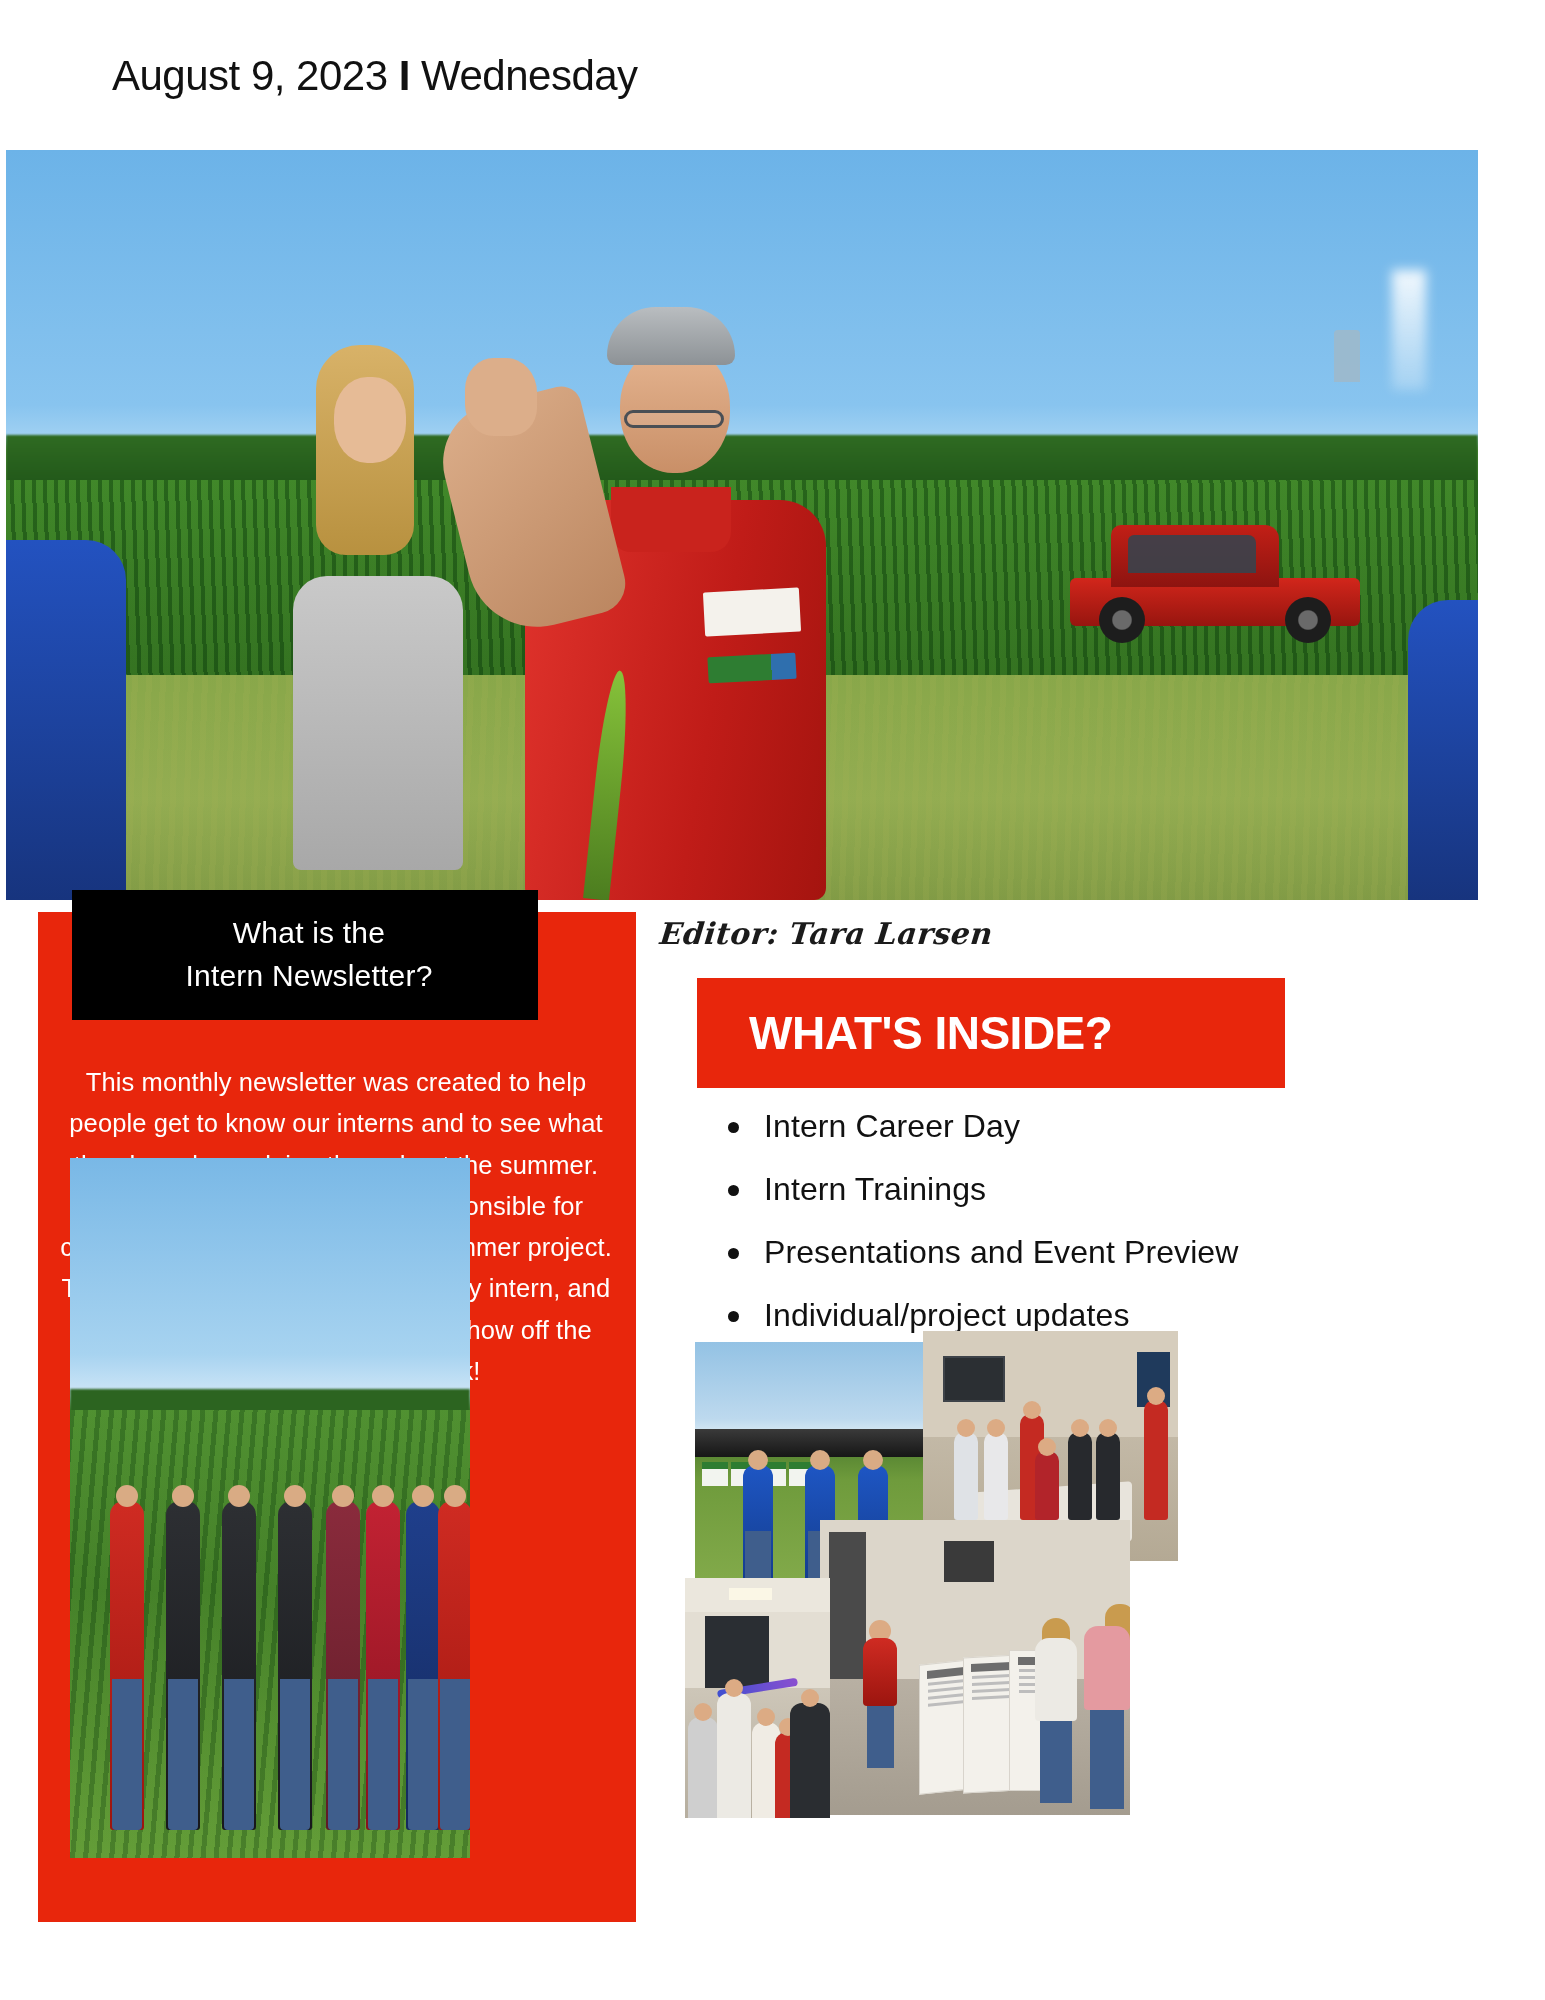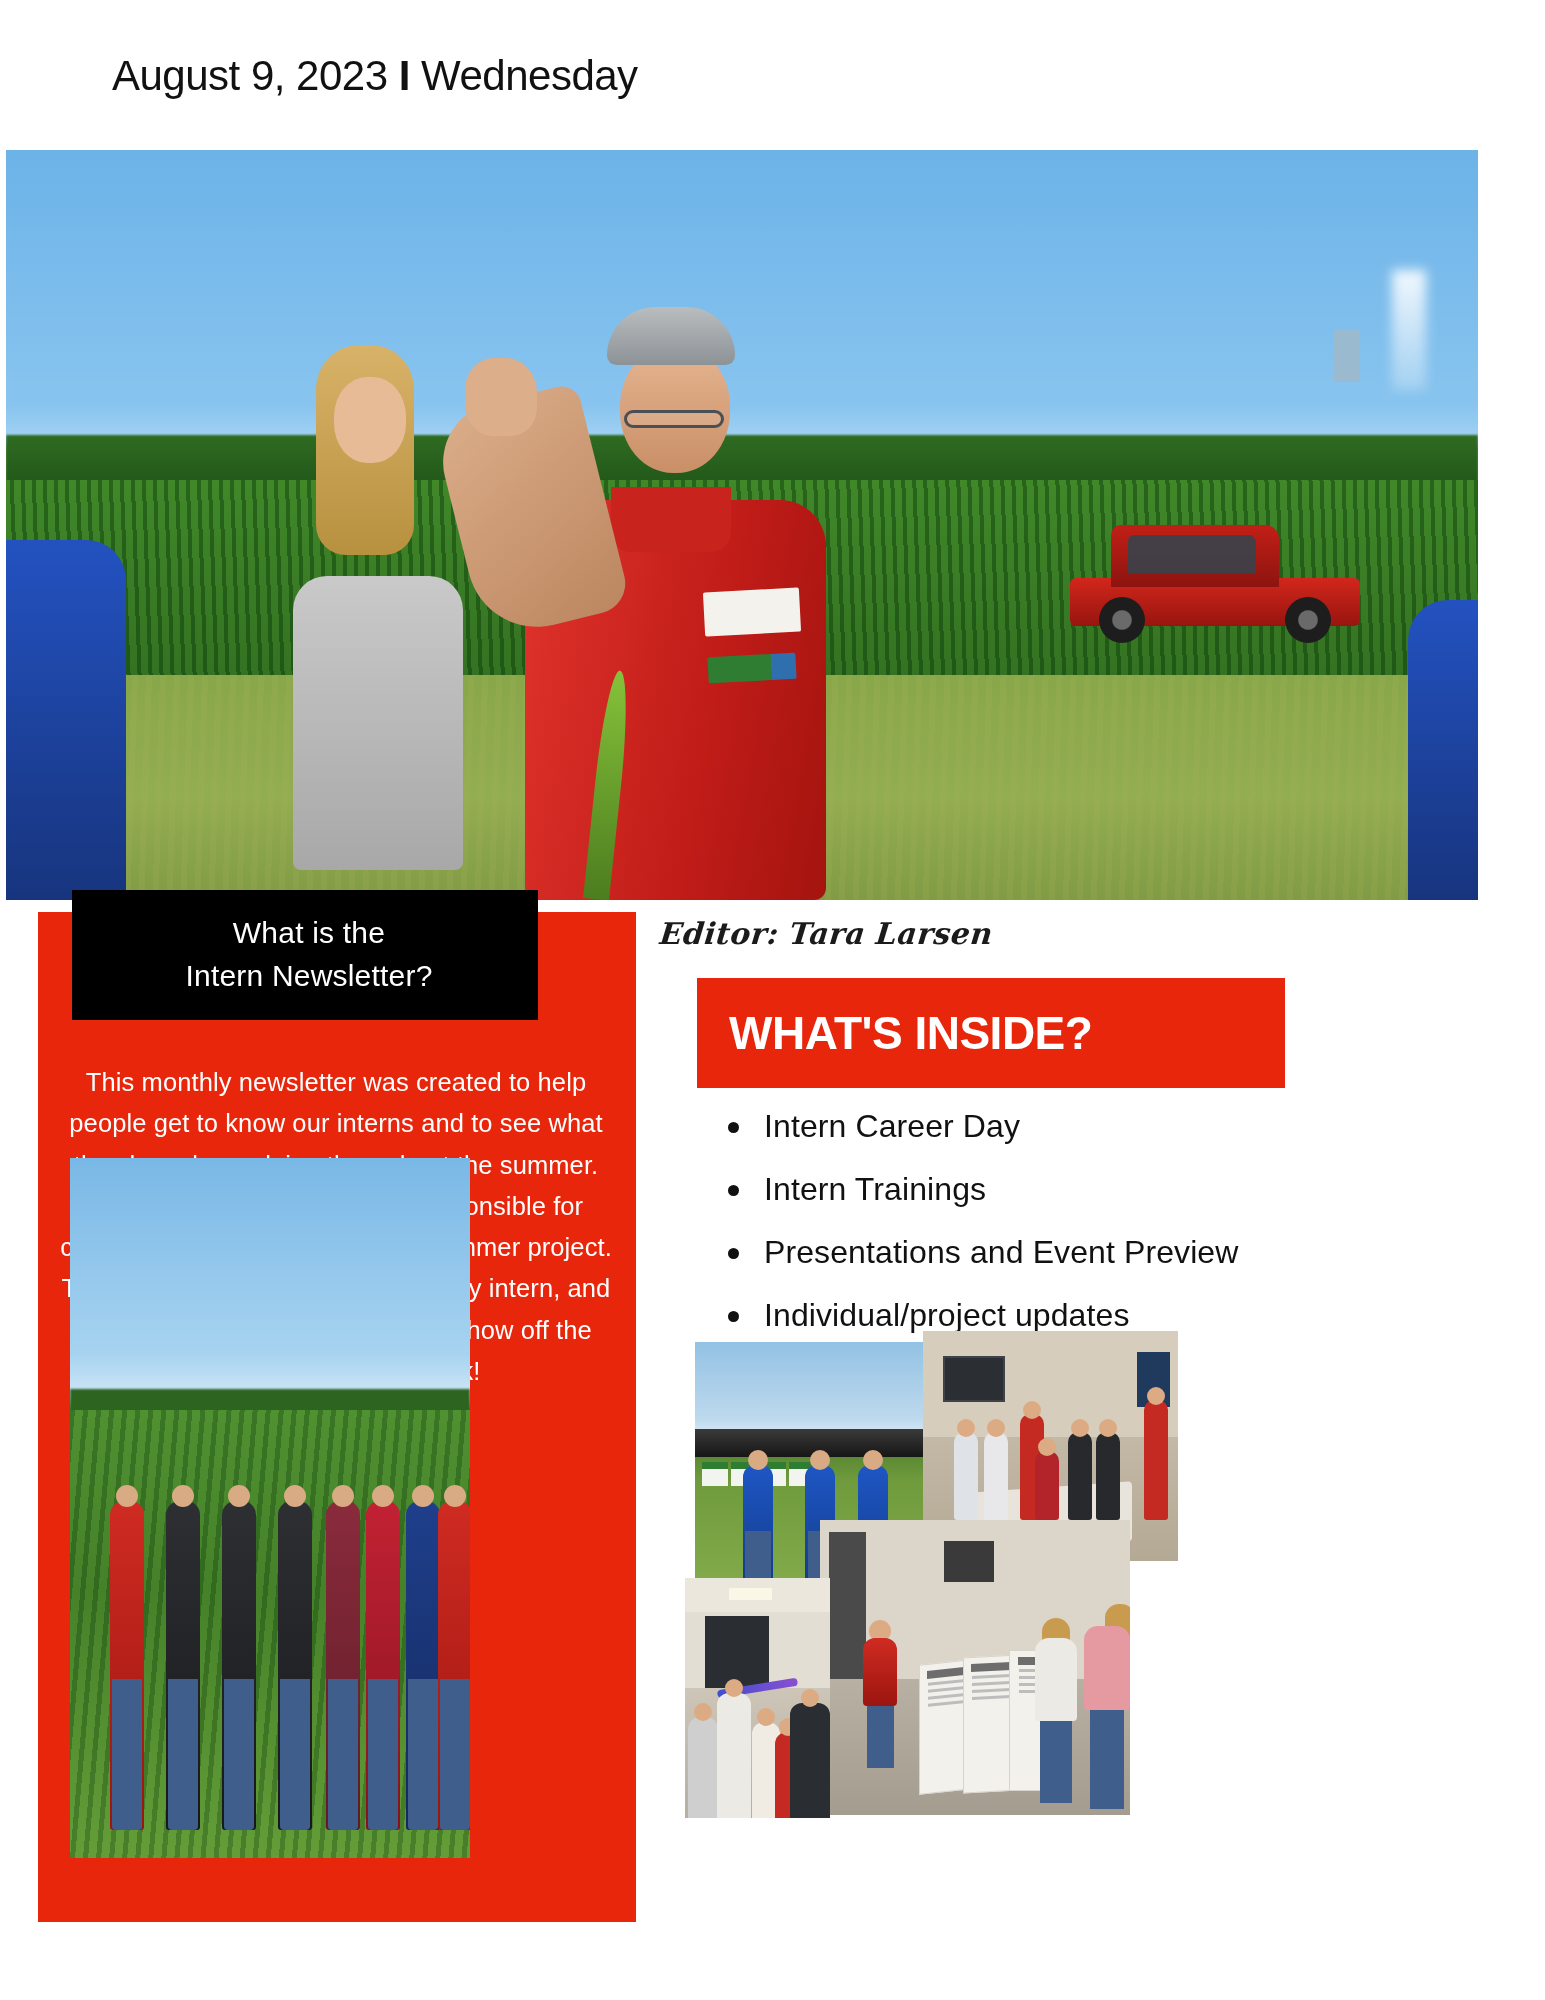--- a/index.html
+++ b/index.html
@@ -201,21 +201,21 @@
   
   .editor{
     position:absolute; left:660px; top:916px;
     font-family:"DejaVu Serif", serif;
     font-style:italic; font-size:30px; font-weight:700;
     color:#1b1b1b; letter-spacing:.4px; white-space:nowrap;
     transform:skewX(-6deg);
   }
   .inside-banner{
     position:absolute; left:697px; top:978px; width:588px; height:110px;
-    background:#e8260c; display:flex; align-items:center; padding-left:32px;
+    background:#e8260c; display:flex; align-items:center; padding-left:52px;
   }
   .inside-banner span{
     color:#fff; font-size:46px; font-weight:900; letter-spacing:-.5px; white-space:nowrap;
   }
   .bullets{
     position:absolute; left:712px; top:1108px; width:740px;
     list-style:none;
   }
   .bullets li{
     position:relative; font-size:32px; color:#111;

